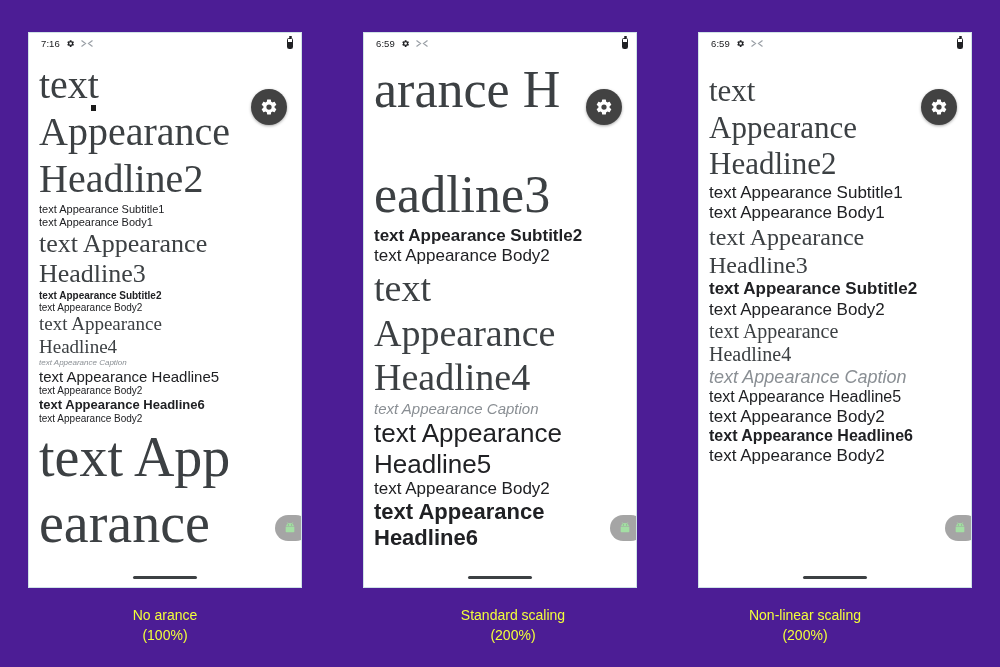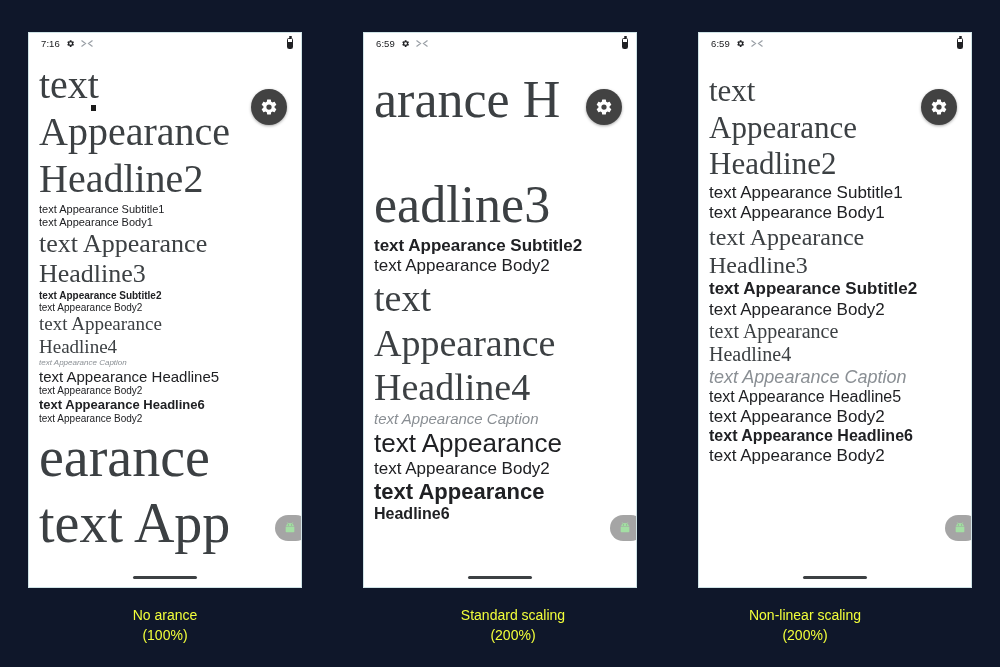--- a/index.html
+++ b/index.html
@@ -5,21 +5,21 @@
   * { box-sizing: border-box; margin: 0; padding: 0; }
   html, body {
     width: 1000px; height: 667px;
     overflow: hidden;
     background: #0b96a8;
     font-family: "Liberation Sans", sans-serif;
   }
   .stage {
     position: relative;
     width: 1000px; height: 667px;
-    background: #0f172a;
+    background: #4c1d95;
   }
 
   
   .phone {
     position: absolute;
     width: 274px;
     height: 556px;
     background: #ffffff;
     border: 1px solid #cfe3e6;
     overflow: hidden;
@@ -182,22 +182,22 @@
           <div class="tline mid" style="font-size: 26px;">Headline3</div>
           <div class="tline dark bold" style="font-size: 10px;">text Appearance Subtitle2</div>
           <div class="tline dark" style="font-size: 10px;">text Appearance Body2</div>
           <div class="tline mid" style="font-size: 19px;">text Appearance</div>
           <div class="tline mid" style="font-size: 19px;">Headline4</div>
           <div class="tline light" style="font-size: 8px;">text Appearance Caption</div>
           <div class="tline dark" style="font-size: 15px;">text Appearance Headline5</div>
           <div class="tline dark" style="font-size: 10px;">text Appearance Body2</div>
           <div class="tline dark bold" style="font-size: 13px;">text Appearance Headline6</div>
           <div class="tline dark" style="font-size: 10px;">text Appearance Body2</div>
+          <div class="tline mid" style="font-size: 56px;">text App</div>
           <div class="tline mid" style="font-size: 56px;">earance</div>
-          <div class="tline mid" style="font-size: 56px;">text App</div>
         </div>
       <div class="cursor-dot" style="left:62px; top:52px;"></div>
 
       <div class="fab">
         <svg width="18" height="18" viewBox="0 0 24 24" fill="#ffffff">
             <path d="M19.43 12.98c.04-.32.07-.64.07-.98s-.03-.66-.07-.98l2.11-1.65c.19-.15.24-.42.12-.64l-2-3.46c-.12-.22-.39-.3-.61-.22l-2.49 1c-.52-.4-1.08-.73-1.69-.98l-.38-2.65A.488.488 0 0 0 14 2h-4c-.25 0-.46.18-.49.42l-.38 2.65c-.61.25-1.17.59-1.69.98l-2.49-1c-.23-.09-.49 0-.61.22l-2 3.46c-.13.22-.07.49.12.64l2.11 1.65c-.04.32-.07.65-.07.98s.03.66.07.98l-2.11 1.65c-.19.15-.24.42-.12.64l2 3.46c.12.22.39.3.61.22l2.49-1c.52.4 1.08.73 1.69.98l.38 2.65c.03.24.24.42.49.42h4c.25 0 .46-.18.49-.42l.38-2.65c.61-.25 1.17-.59 1.69-.98l2.49 1c.23.09.49 0 .61-.22l2-3.46c.12-.22.07-.49-.12-.64l-2.11-1.65zM12 15.5A3.5 3.5 0 1 1 12 8.5a3.5 3.5 0 0 1 0 7z"></path>
           </svg>
       </div>
 
       <div class="droid-tab" style="top:462px;">
@@ -227,33 +227,34 @@
           <svg width="12" height="7" viewBox="0 0 24 14" fill="none" stroke="#9aa0a6" stroke-width="2.4">
               <path d="M1 1l8 6-8 6M23 1l-8 6 8 6"></path>
             </svg>
         </span>
       </div>
       <div class="sb-spacer"></div>
       <span class="sb-battery"></span>
     </div>
 
     <div class="screen">
-      <div class="content" id="content-2" style="top:16px;">
+      <div class="content" id="content-2" style="top:6px;">
           <div class="tline mid" style="font-size: 52px;">arance H</div>
           <div class="tline mid" style="font-size: 52px; margin-top: 44px;">eadline3</div>
           <div class="tline dark bold" style="font-size: 17px;">text Appearance Subtitle2</div>
           <div class="tline dark" style="font-size: 17px;">text Appearance Body2</div>
           <div class="tline mid" style="font-size: 38px;">text</div>
           <div class="tline mid" style="font-size: 38px;">Appearance</div>
           <div class="tline mid" style="font-size: 38px;">Headline4</div>
           <div class="tline light" style="font-size: 15px;">text Appearance Caption</div>
           <div class="tline dark" style="font-size: 26px;">text Appearance</div>
+          <div class="tline dark" style="font-size: 26px;">Headline5</div>
           <div class="tline dark" style="font-size: 17px;">text Appearance Body2</div>
           <div class="tline dark bold" style="font-size: 22px;">text Appearance</div>
-          <div class="tline dark bold" style="font-size: 16px;">Headline6</div>
+          <div class="tline dark bold" style="font-size: 22px;">Headline6</div>
         </div>
 
       <div class="fab">
         <svg width="18" height="18" viewBox="0 0 24 24" fill="#ffffff">
             <path d="M19.43 12.98c.04-.32.07-.64.07-.98s-.03-.66-.07-.98l2.11-1.65c.19-.15.24-.42.12-.64l-2-3.46c-.12-.22-.39-.3-.61-.22l-2.49 1c-.52-.4-1.08-.73-1.69-.98l-.38-2.65A.488.488 0 0 0 14 2h-4c-.25 0-.46.18-.49.42l-.38 2.65c-.61.25-1.17.59-1.69.98l-2.49-1c-.23-.09-.49 0-.61.22l-2 3.46c-.13.22-.07.49.12.64l2.11 1.65c-.04.32-.07.65-.07.98s.03.66.07.98l-2.11 1.65c-.19.15-.24.42-.12.64l2 3.46c.12.22.39.3.61.22l2.49-1c.52.4 1.08.73 1.69.98l.38 2.65c.03.24.24.42.49.42h4c.25 0 .46-.18.49-.42l.38-2.65c.61-.25 1.17-.59 1.69-.98l2.49 1c.23.09.49 0 .61-.22l2-3.46c.12-.22.07-.49-.12-.64l-2.11-1.65zM12 15.5A3.5 3.5 0 1 1 12 8.5a3.5 3.5 0 0 1 0 7z"></path>
           </svg>
       </div>
 
       <div class="droid-tab" style="top:462px;">
         <svg width="16" height="12" viewBox="0 0 24 18">

